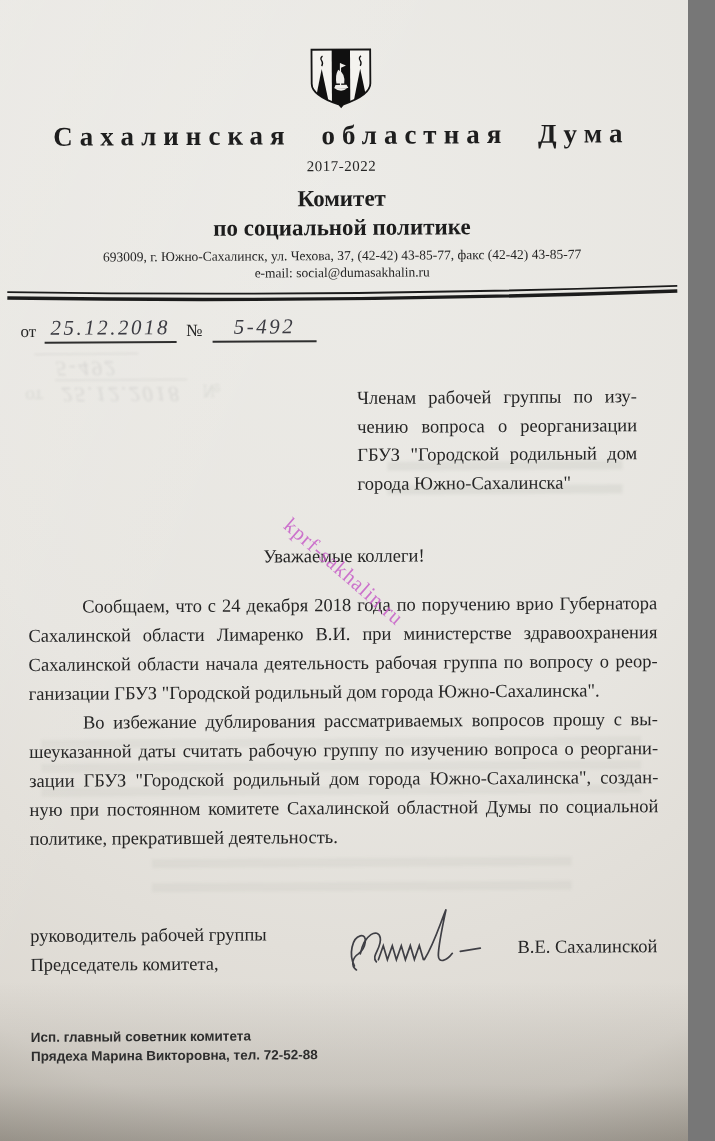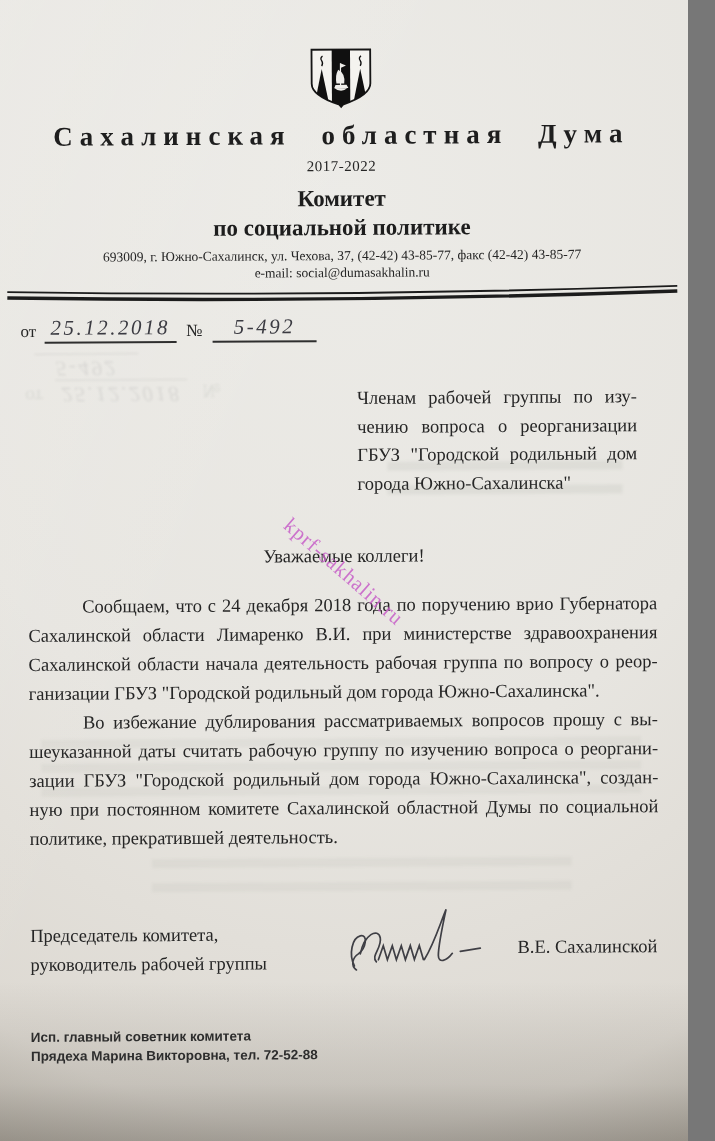--- a/index.html
+++ b/index.html
@@ -132,22 +132,22 @@
     <div class="para" style="margin-top:0;">
       <div class="jline indent">Во избежание дублирования рассматриваемых вопросов прошу с вы-</div>
       <div class="jline">шеуказанной даты считать рабочую группу по изучению вопроса о реоргани-</div>
       <div class="jline">зации ГБУЗ "Городской родильный дом города Южно-Сахалинска", создан-</div>
       <div class="jline">ную при постоянном комитете Сахалинской областной Думы по социальной</div>
       <div class="lline">политике, прекратившей деятельность.</div>
     </div>
 
     <div class="sig-row">
       <div class="sig-post">
+        <div>руководитель рабочей группы</div>
         <div>Председатель комитета,</div>
-        <div>руководитель рабочей группы</div>
       </div>
       <svg class="sig-scribble" viewBox="0 0 175 92">
         <g stroke="#3f3f45" stroke-width="1.7" fill="none" stroke-linecap="round">
           <path d="M14,62 C8,50 12,34 20,32 C28,30 26,44 18,50 C12,54 10,62 16,66"></path>
           <path d="M20,50 C24,30 38,24 40,34 C42,44 30,52 36,58"></path>
           <path d="M38,56 l5,-14 l4,14 l5,-14 l4,14 l5,-14 l4,14 l5,-14 l4,14 l5,-14 l4,14"></path>
           <path d="M84,56 C94,40 100,20 106,6 C102,24 98,42 98,52 C98,60 106,58 112,50"></path>
           <path d="M120,48 L140,45"></path>
         </g>
       </svg>

